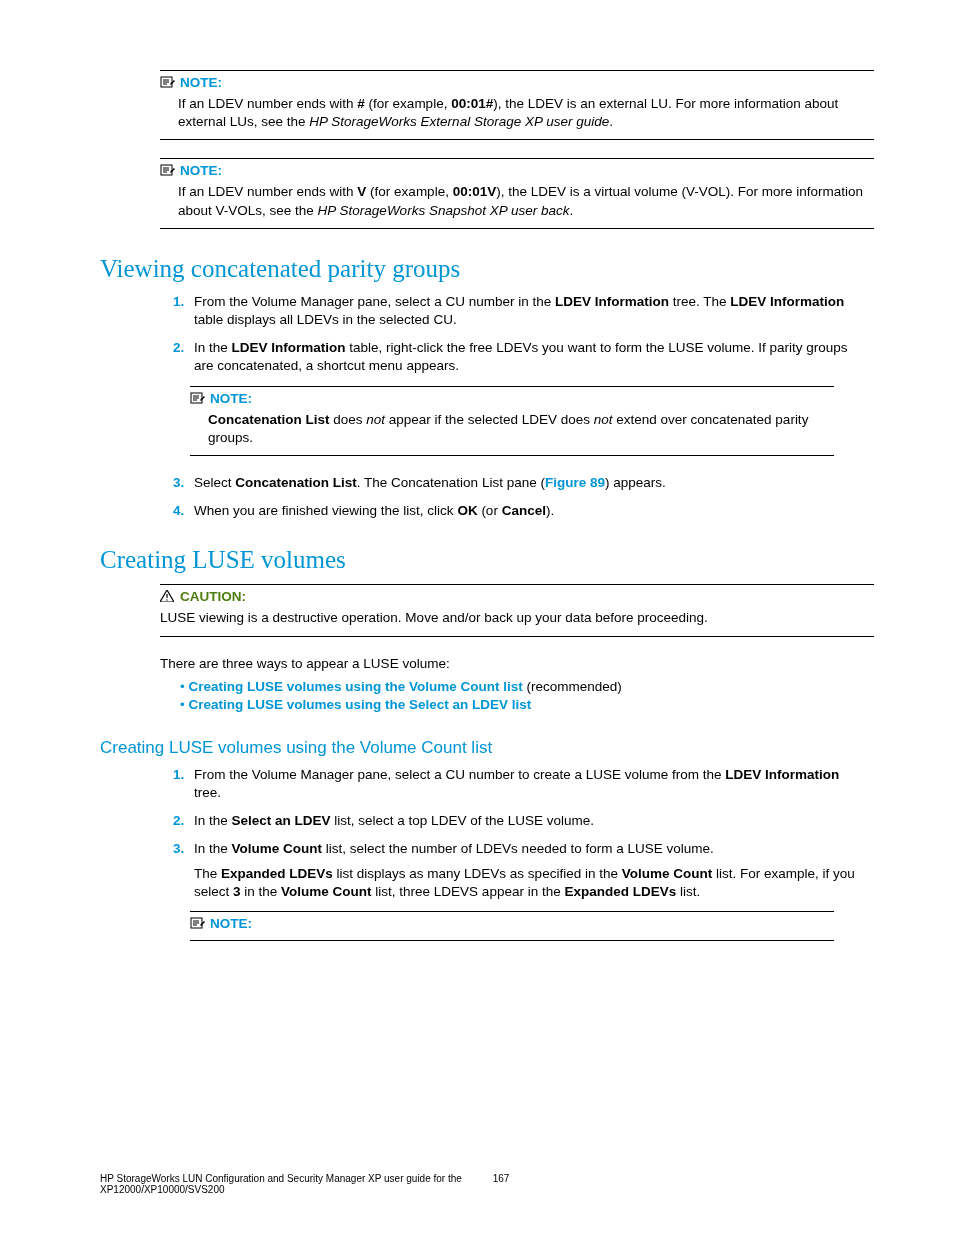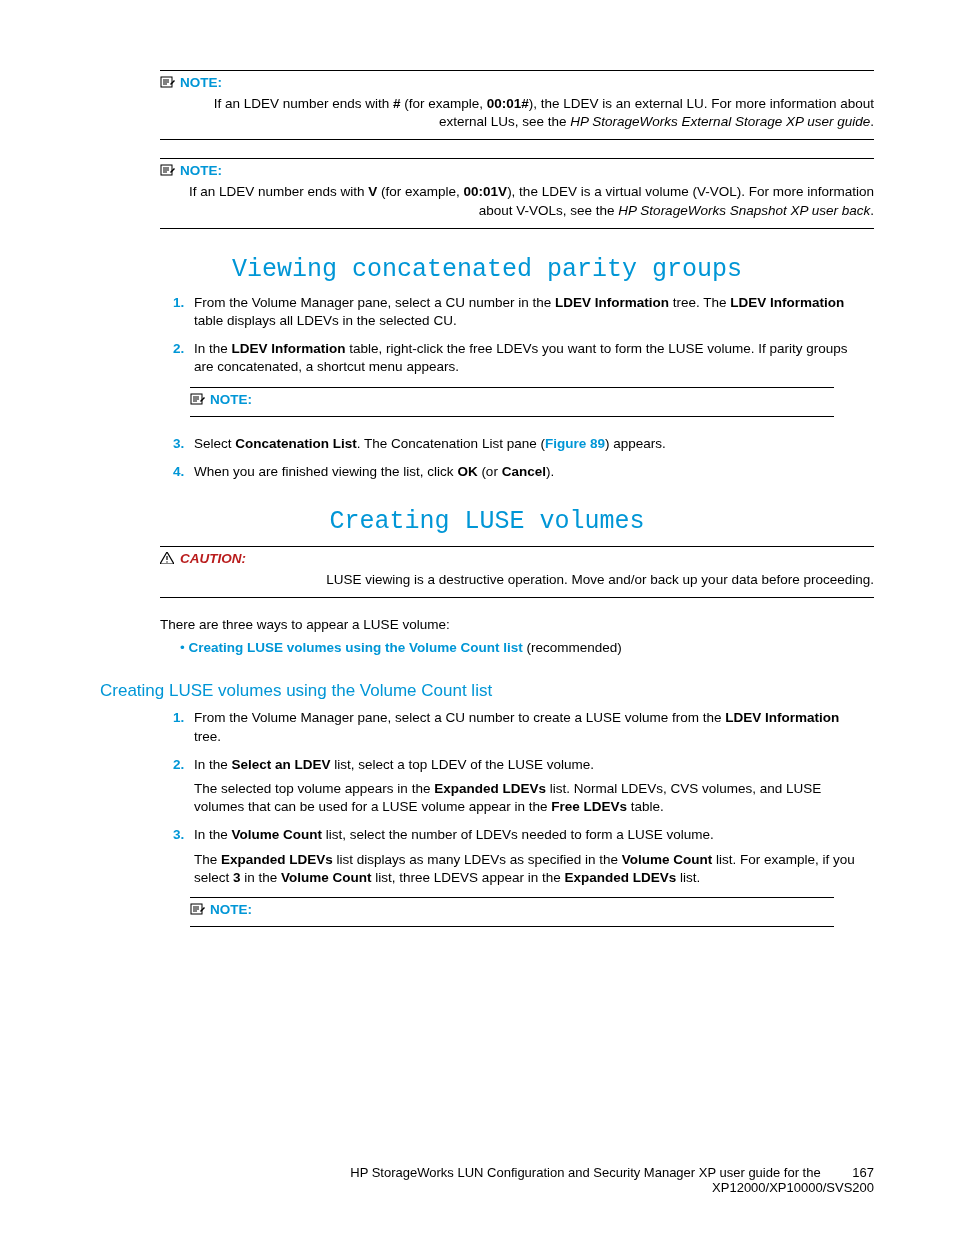--- a/index.html
+++ b/index.html
@@ -18,34 +18,34 @@
     min-height: 1235px;
     position: relative;
   }
   .note-block {
     margin: 10px 0 10px 60px;
   }
   .note-rule-top { border-top: 1px solid #000; margin: 6px 0 4px 0; }
   .note-rule-bot { border-top: 1px solid #000; margin: 8px 0 18px 0; }
   .note-head { color: #0096D6; font-weight: bold; }
   .note-icon { display:inline-block; width:16px; vertical-align: middle; margin-right:4px; color:#000; }
-  .note-body { margin: 4px 0 0 18px; line-height: 1.35; text-align: right; }
-  h2.sec { color: #0096D6; font-weight: normal; font-size: 25px; margin: 26px 0 10px 0; font-family: Liberation Mono, monospace; text-align: center; }
+  .note-body { margin: 4px 0 0 18px; line-height: 1.35; }
+  h2.sec { color: #0096D6; font-weight: normal; font-size: 25px; margin: 26px 0 10px 0; font-family: Liberation Serif, serif; }
   h3.subsec { color: #0096D6; font-weight: normal; font-size: 17px; margin: 26px 0 8px 0; }
   ol.steps { margin: 0 16px 0 60px; padding: 0 0 0 28px; }
   ol.steps > li { padding-left: 6px; margin: 6px 0 10px 0; line-height: 1.35; }
   ol.steps > li::marker { color: #0096D6; font-weight: bold; }
   .para { margin: 6px 0 6px 60px; line-height:1.35; }
   ul.links { margin: 4px 0 4px 80px; padding:0 0 0 0; list-style: none;}
   ul.links li::before { content: "• "; color:#0096D6; }
   ul.links li { margin: 3px 0; }
   .link { color: #0096D6; font-weight: bold; }
   .caution-block { margin: 10px 0 10px 60px; }
-  .caution-head { color: #b91c1c; font-weight: bold; font-style: italic; }
-  .footer { position: absolute; bottom: 40px; right: 80px; left: 100px; text-align: right; font-size: 13px; }
+  .caution-head { color: #4d7c0f; font-weight: bold; }
+  .footer { position: absolute; bottom: 40px; right: 80px; left: 100px; text-align: left; font-size: 10px; }
   .pagenum { display:inline-block; margin-left: 28px; }
   .bold { font-weight: bold; }
   .ital { font-style: italic; }
   .step-para { margin: 6px 0 0 0; }
 </style>
 </head>
 <body>
 
 <div class="page">
 
@@ -90,20 +90,21 @@
     <div class="note-rule-top"></div>
     <span class="note-icon">
       <svg width="16" height="12" viewBox="0 0 16 12">
           <rect x="1" y="1" width="11" height="10" fill="none" stroke="#000" stroke-width="1"></rect>
           <line x1="3" y1="4" x2="9" y2="4" stroke="#000"></line>
           <line x1="3" y1="6" x2="9" y2="6" stroke="#000"></line>
           <line x1="3" y1="8" x2="7" y2="8" stroke="#000"></line>
           <path d="M10 8 L14 4 L15 5 L11 9 Z" fill="#000"></path>
         </svg>
     </span><span class="note-head">NOTE:</span>
+    <div class="note-body"><span class="bold">Concatenation List</span><span> does </span><span class="ital">not</span><span> appear if the selected LDEV does </span><span class="ital">not</span><span> extend over concatenated parity groups.</span></div>
     <div class="note-rule-bot"></div>
   </div>
 
   <ol class="steps" start="3">
     <li><span>Select </span><span class="bold">Concatenation List</span><span>. The Concatenation List pane (</span><span class="link">Figure 89</span><span>) appears.</span></li>
     <li><span>When you are finished viewing the list, click </span><span class="bold">OK</span><span> (or </span><span class="bold">Cancel</span><span>).</span></li>
   </ol>
 
   <h2 class="sec">Creating LUSE volumes</h2>
 
@@ -117,28 +118,28 @@
         </svg>
     </span><span class="caution-head">CAUTION:</span>
     <div class="note-body" style="margin-left:0;">LUSE viewing is a destructive operation. Move and/or back up your data before proceeding.</div>
     <div class="note-rule-bot"></div>
   </div>
 
   <div class="para">There are three ways to appear a LUSE volume:</div>
 
   <ul class="links">
     <li><span class="link">Creating LUSE volumes using the Volume Count list</span><span> (recommended)</span></li>
+    <li><span class="link">Creating LUSE volumes using the Select an LDEV list</span></li>
   </ul>
 
   <h3 class="subsec">Creating LUSE volumes using the Volume Count list</h3>
 
   <ol class="steps">
     <li><span>From the Volume Manager pane, select a CU number to create a LUSE volume from the </span><span class="bold">LDEV Information</span><span> tree.</span></li>
     <li><span>In the </span><span class="bold">Select an LDEV</span><span> list, select a top LDEV of the LUSE volume.</span>
-      <div class="step-para"><span>The selected top volume appears in the </span><span class="bold">Expanded LDEVs</span><span> list. Normal LDEVs, CVS volumes, and LUSE volumes that can be used for a LUSE volume appear in the </span><span class="bold">Free LDEVs</span><span> table.</span></div>
     </li>
     <li><span>In the </span><span class="bold">Volume Count</span><span> list, select the number of LDEVs needed to form a LUSE volume.</span>
       <div class="step-para"><span>The </span><span class="bold">Expanded LDEVs</span><span> list displays as many LDEVs as specified in the </span><span class="bold">Volume Count</span><span> list. For example, if you select </span><span class="bold">3</span><span> in the </span><span class="bold">Volume Count</span><span> list, three LDEVS appear in the </span><span class="bold">Expanded LDEVs</span><span> list.</span></div>
     </li>
   </ol>
 
   <div class="note-block" style="margin-left:90px; margin-right:40px;">
     <div class="note-rule-top"></div>
     <span class="note-icon">
       <svg width="16" height="12" viewBox="0 0 16 12">

